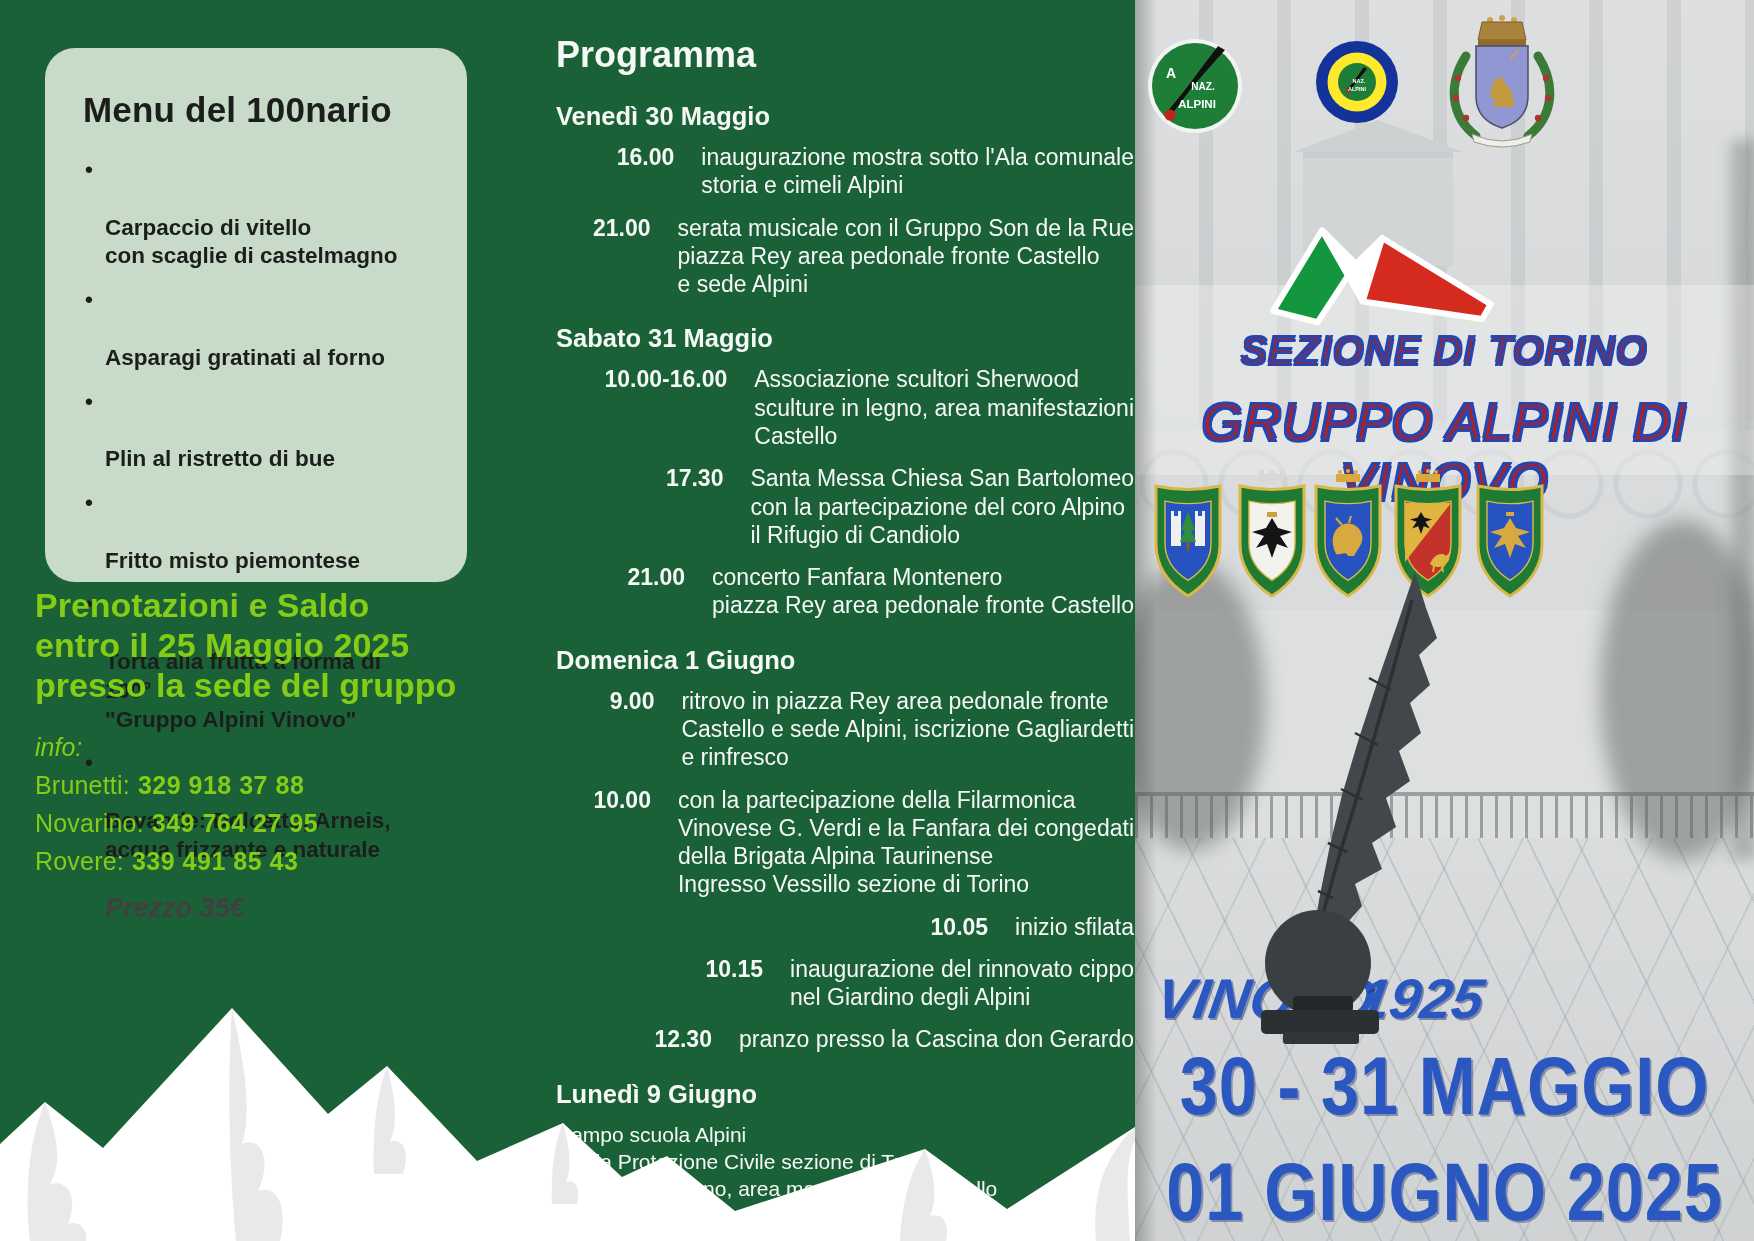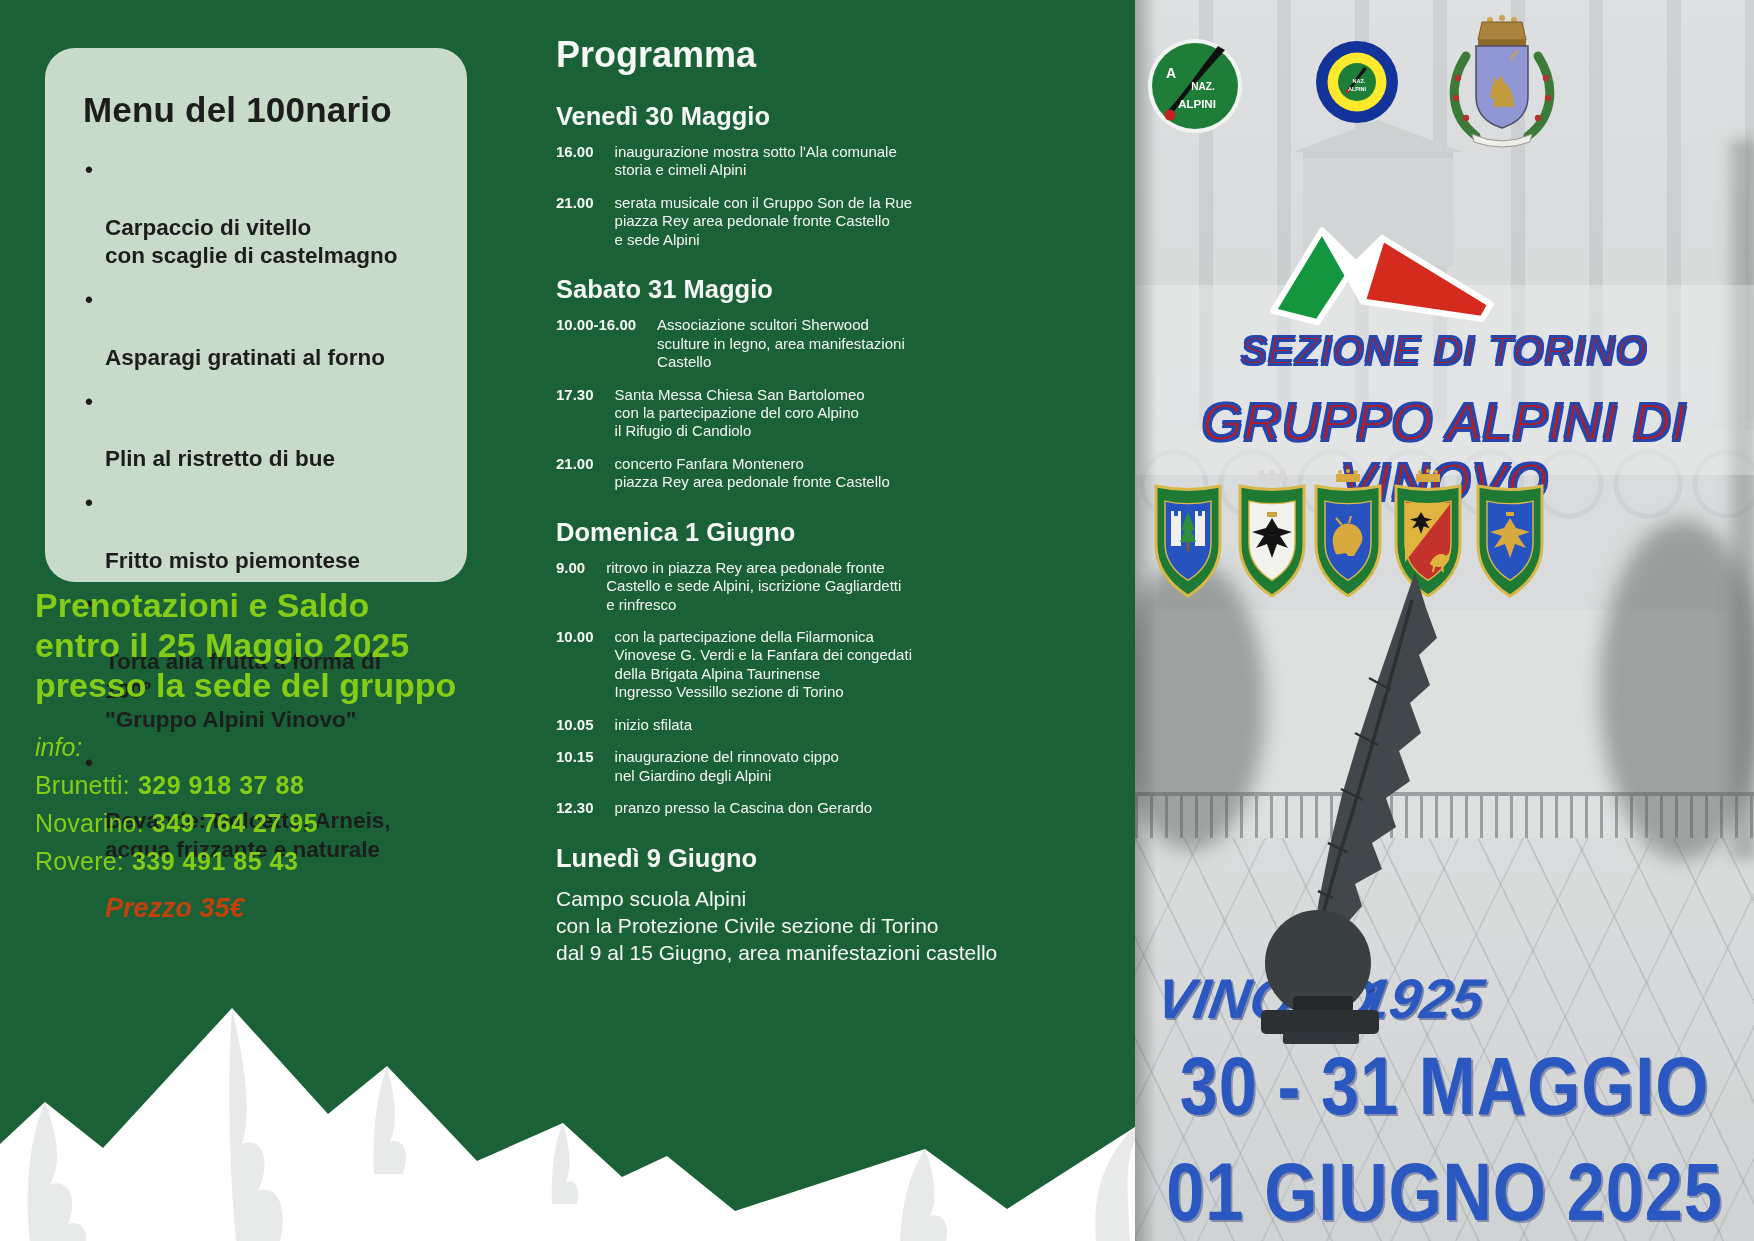--- a/index.html
+++ b/index.html
@@ -8,33 +8,33 @@
 
   
   .menu-box{position:absolute;left:45px;top:48px;width:422px;height:534px;
             background:#c8dbc9;border-radius:30px;box-sizing:border-box;
             padding:34px 38px 0 38px;color:#1c1e1b;}
   .menu-title{font-size:35px;font-weight:800;letter-spacing:.2px;margin:8px 0 26px 0;}
   .menu-item{position:relative;padding-left:22px;font-size:22.5px;font-weight:700;
              line-height:1.28;margin-bottom:15px;white-space:pre-line;}
   .menu-item .bullet{position:absolute;left:2px;top:0;}
   .menu-price{margin:28px 0 0 22px;font-style:italic;font-weight:800;
-              font-size:27px;color:#c2410c;}
+              font-size:27px;color:#404040;}
 
   .booking{position:absolute;left:35px;top:585px;width:525px;color:#84cc16;}
   .booking-heading{font-size:34px;font-weight:800;line-height:1.18;white-space:pre-line;margin:0;}
   .info-label{margin-top:28px;font-style:italic;font-size:25px;}
   .contact{margin-top:9px;font-size:25px;letter-spacing:.2px;}
   .contact .phone{font-weight:700;margin-left:8px;letter-spacing:.5px;}
 
   
   .program{position:absolute;left:556px;top:34px;width:578px;color:#f6f8f5;}
   .program-title{font-size:36px;font-weight:800;margin:0 0 18px 0;}
   .day-heading{font-size:25.5px;font-weight:800;margin:26px 0 12px 0;}
-  .ev{display:flex;gap:21px;margin-bottom:14px;font-size:15px;line-height:1.23;}
+  .ev{display:flex;gap:27px;margin-bottom:14px;font-size:23px;line-height:1.23;justify-content:flex-end;}
   .ev .t{font-weight:700;white-space:nowrap;}
   .ev .d{white-space:pre-line;}
   .ev-noTime{font-size:21px;line-height:1.3;white-space:pre-line;}
 
   
   .mountains{position:absolute;left:0;top:886px;width:1135px;height:355px;}
 
   
   .poster{position:absolute;left:1135px;top:0;width:619px;height:1241px;
           background:#d8dadb;overflow:hidden;}

